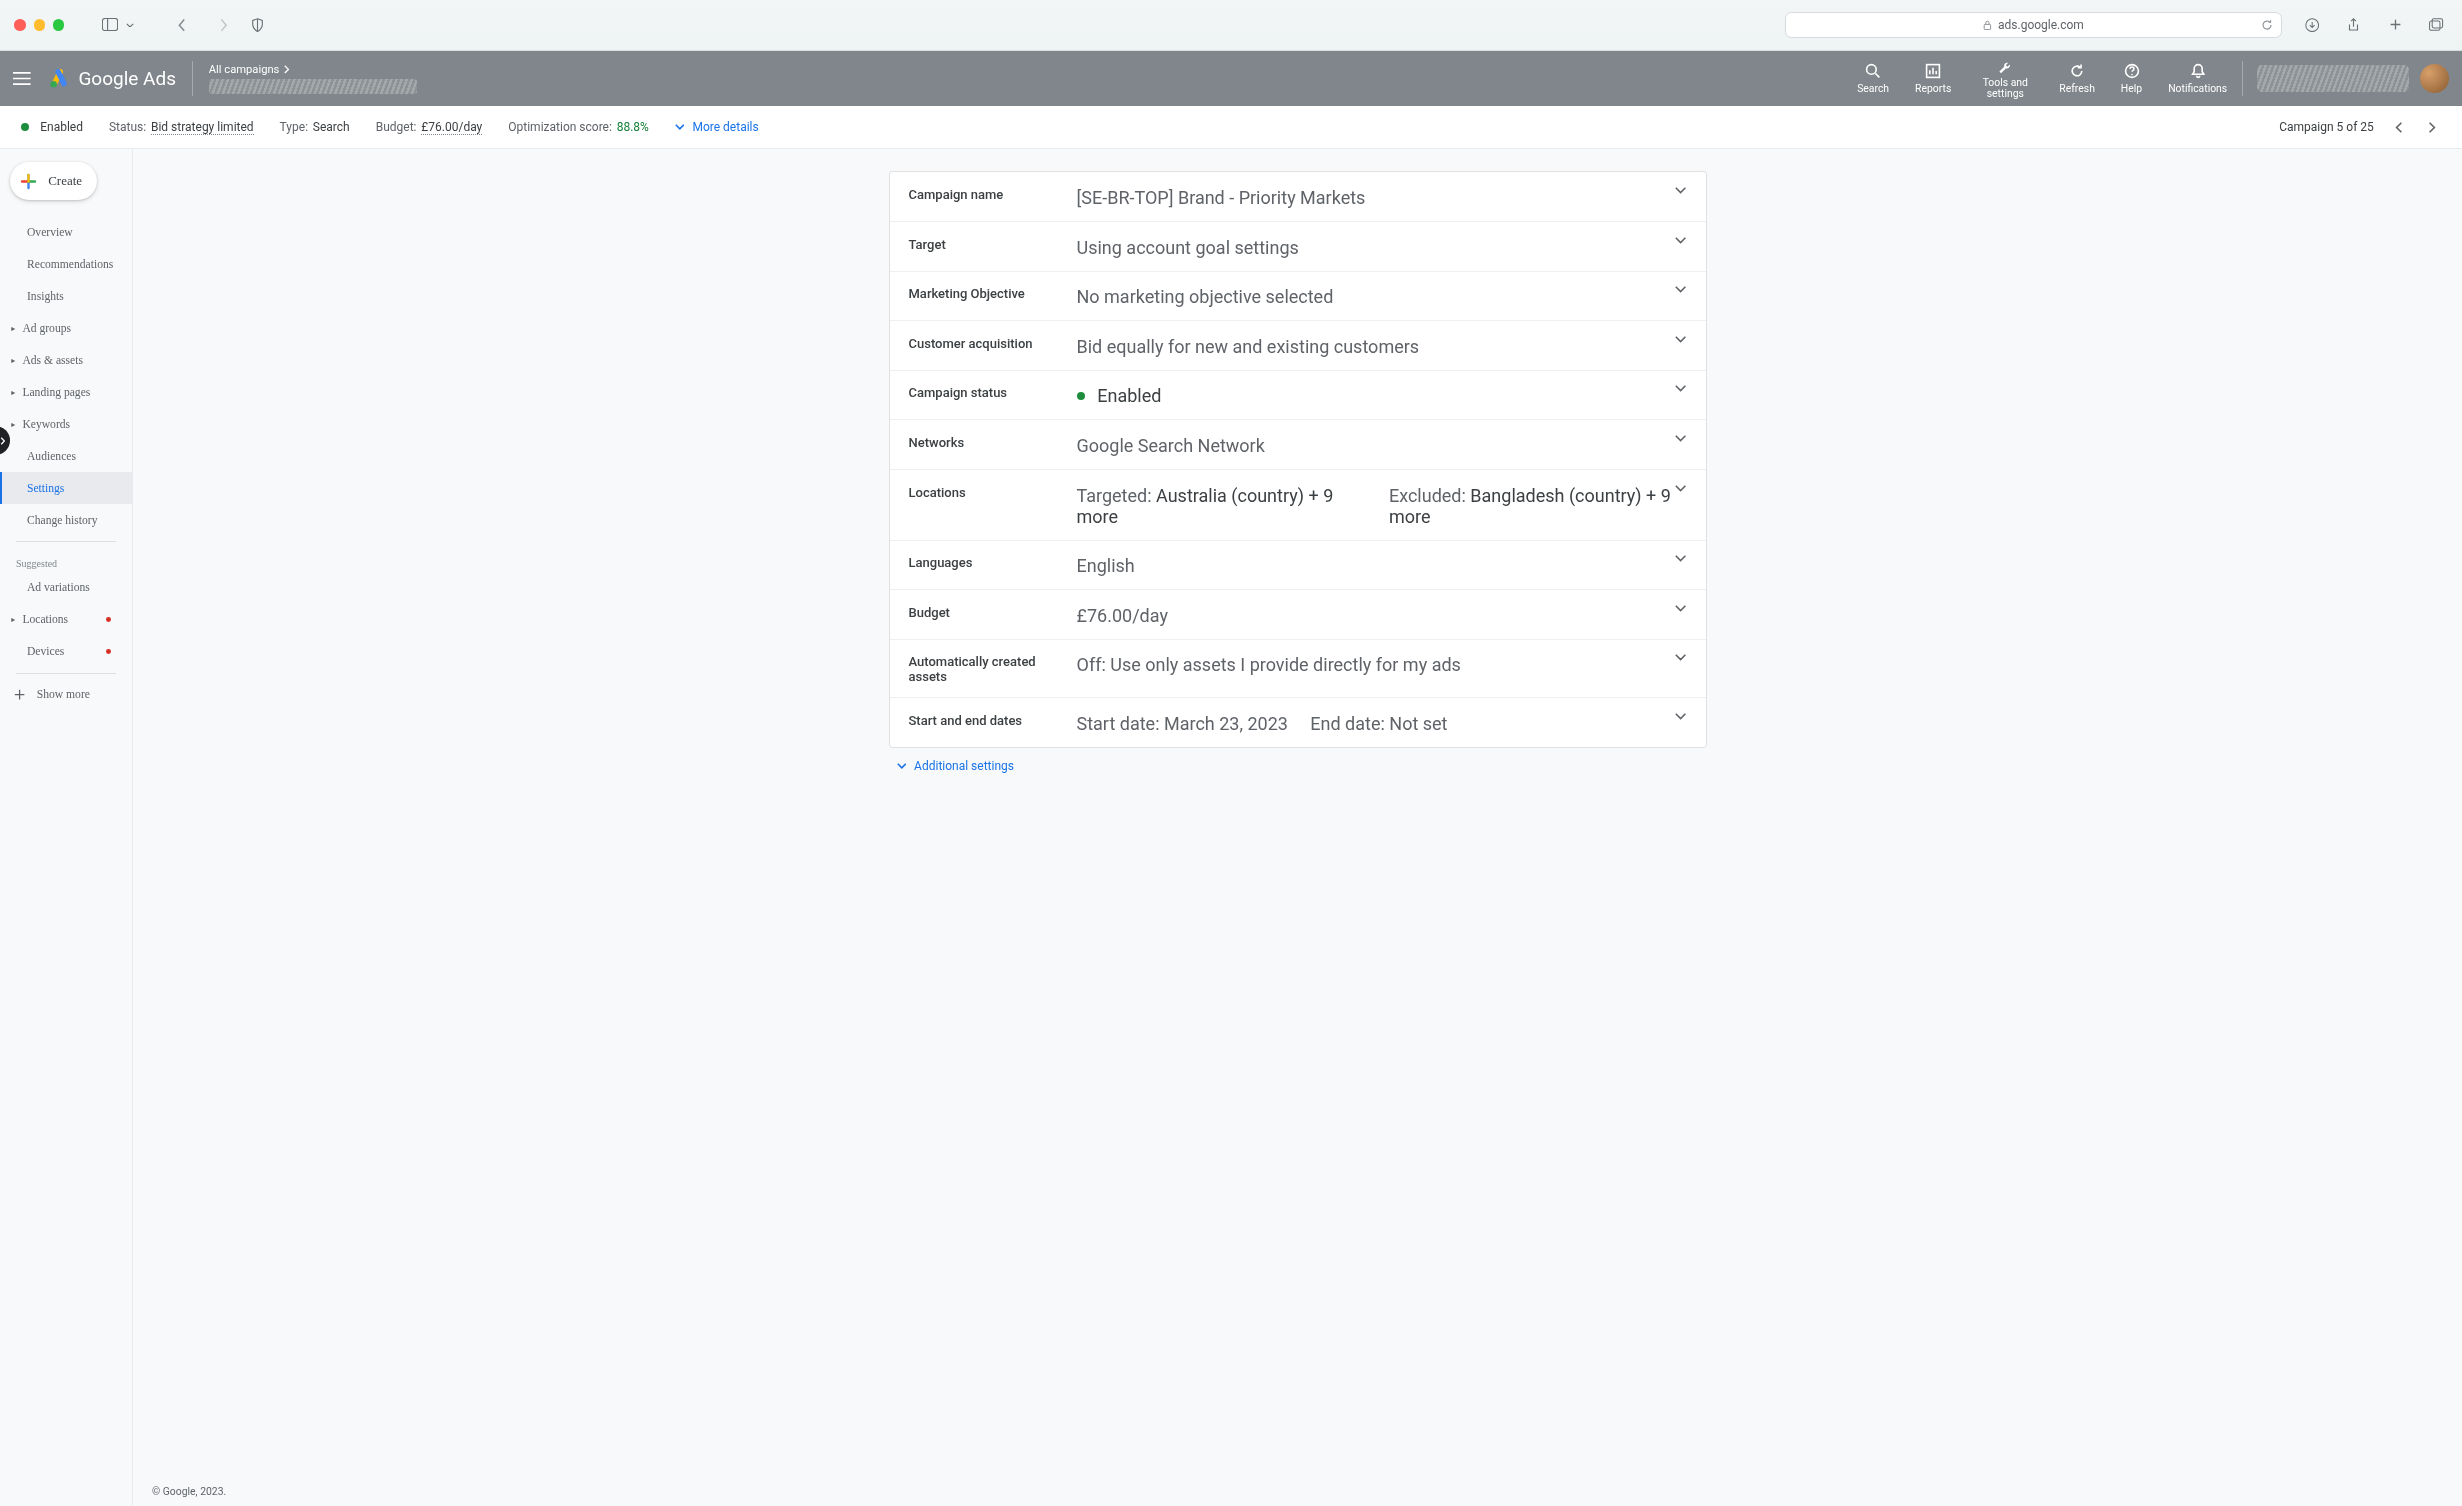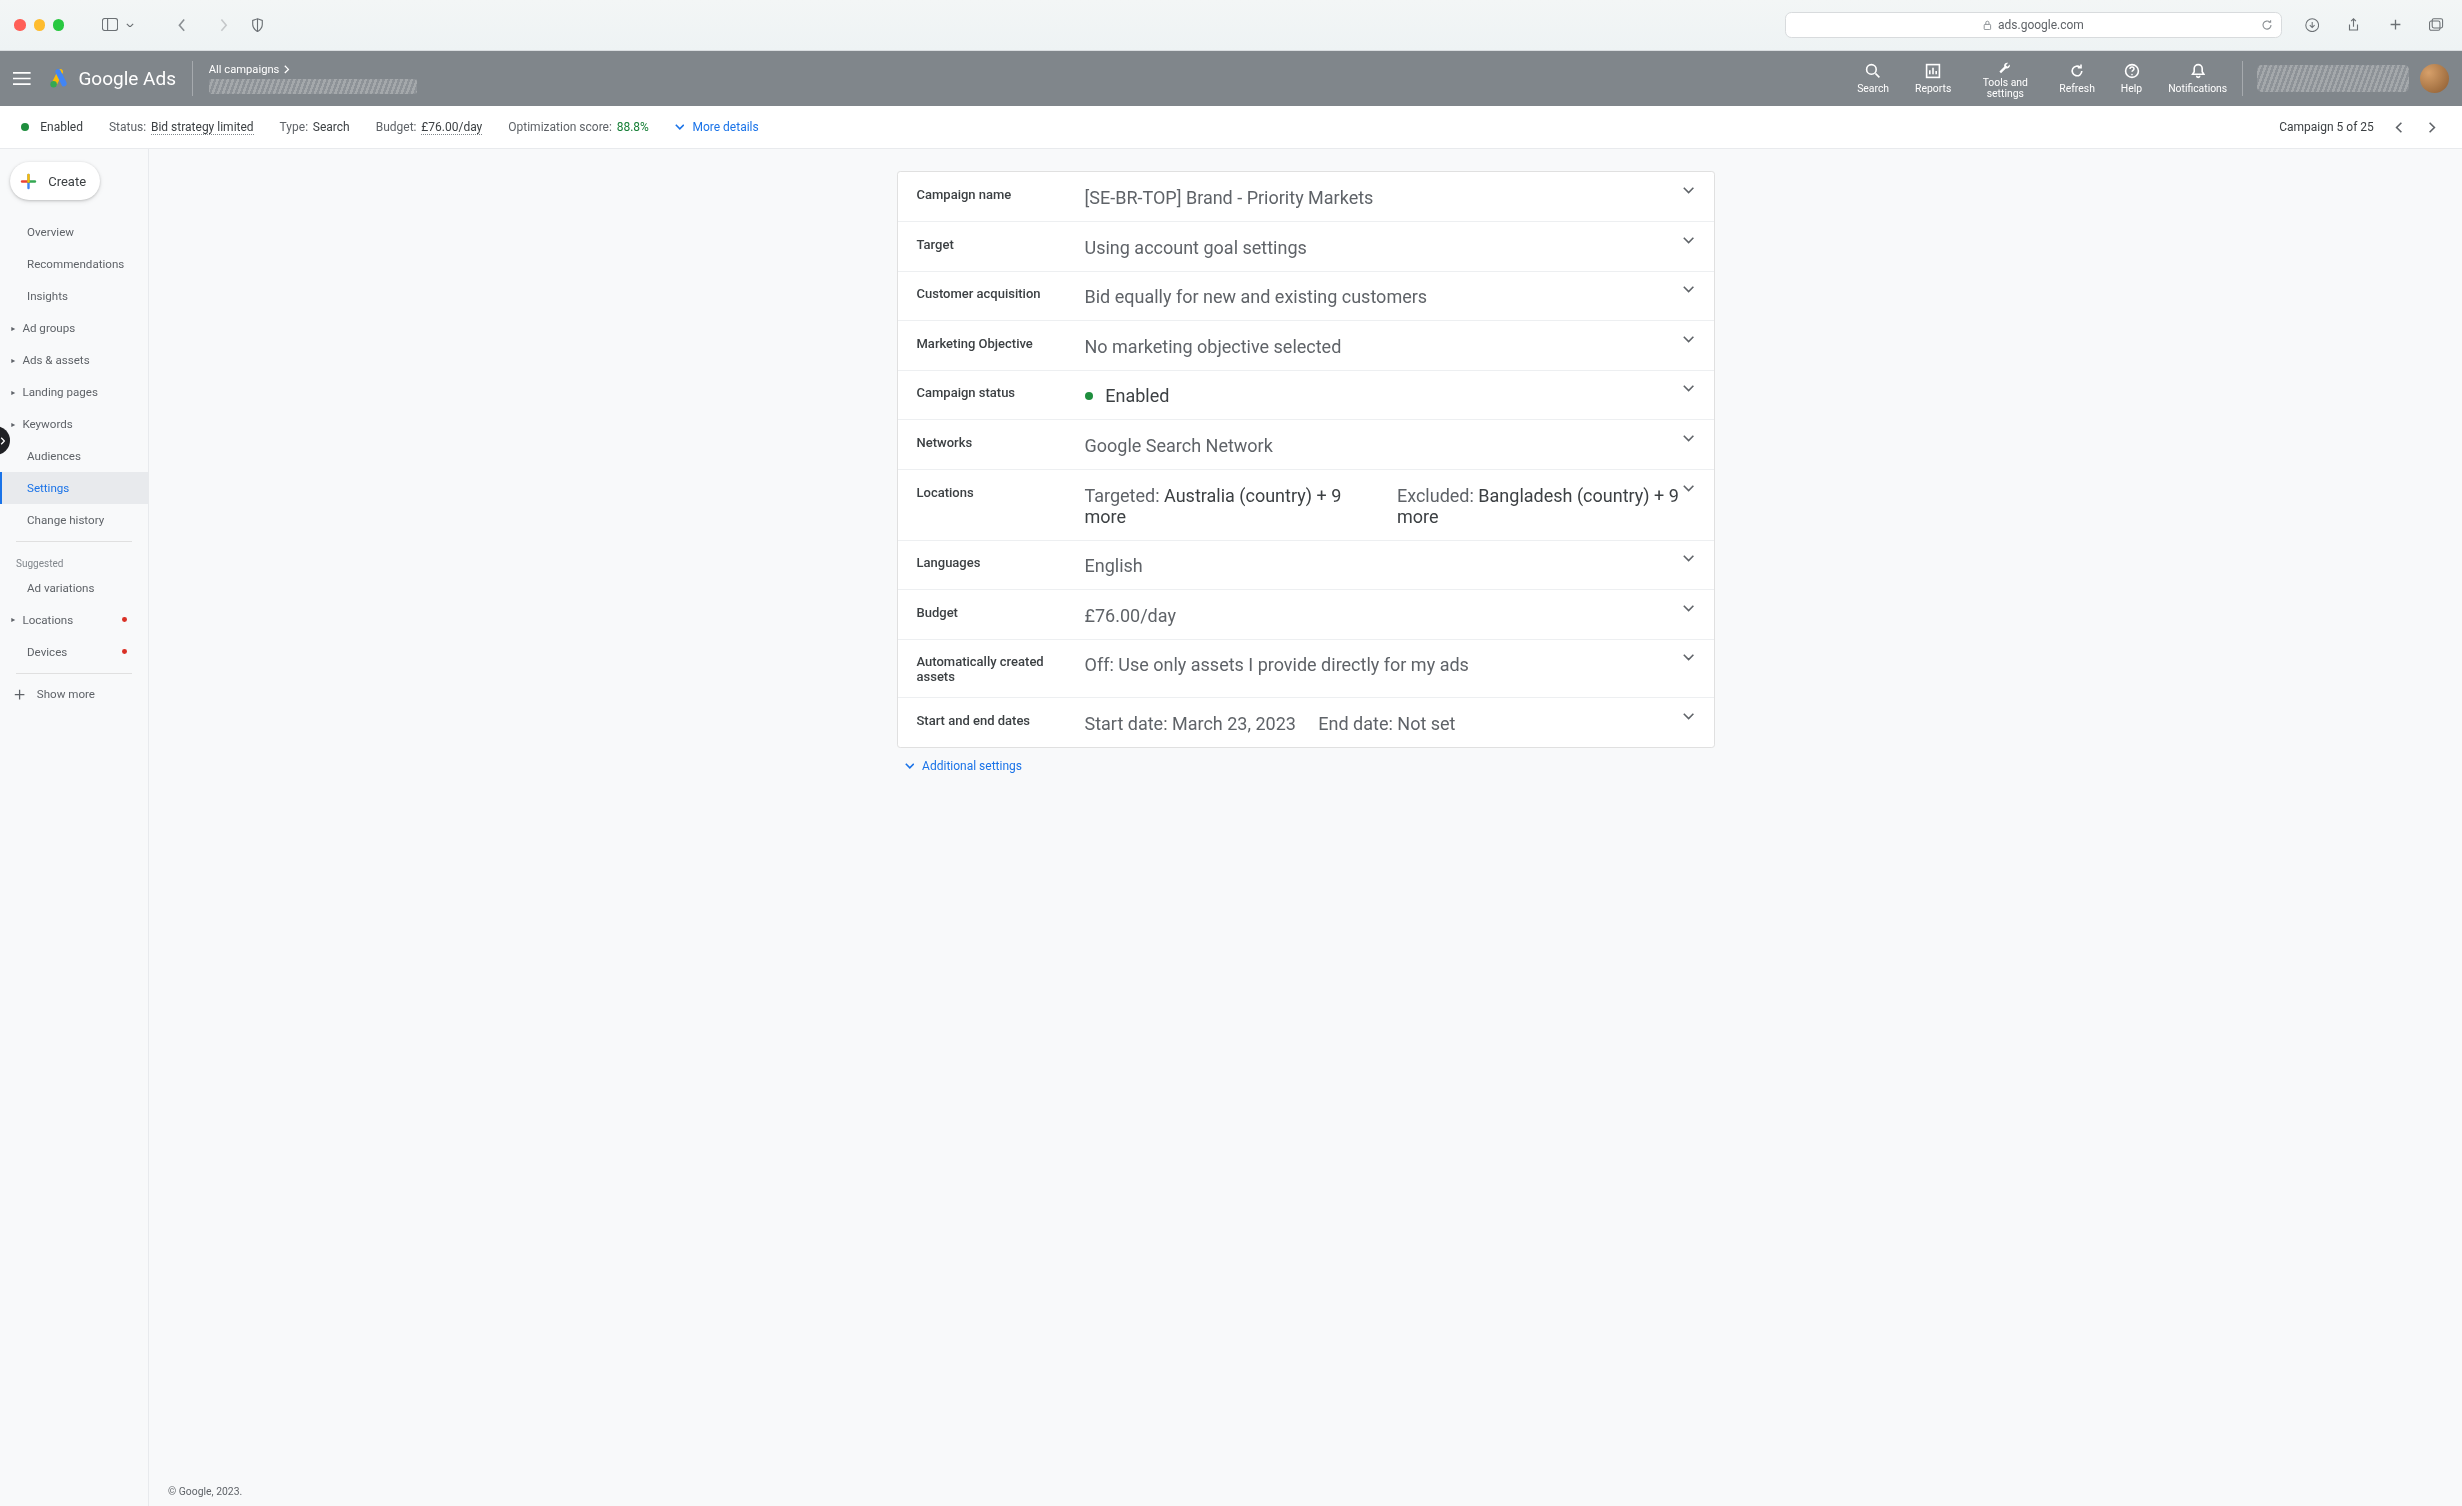--- a/index.html
+++ b/index.html
@@ -47,21 +47,21 @@
 .score-val { color: #188038; }
 .more-details { color: #1a73e8; display: flex; align-items: center; gap: 8px; cursor: pointer; }
 .status-bar-spacer { flex: 1; }
 .pager { display: flex; align-items: center; gap: 16px; }
 .pager-arrow { color: #5f6368; padding: 4.8px; cursor: pointer; }
 
 
 .body { display: flex; height: calc(100% - 51px - 55px - 43px); }
 
 
-.sidebar { width: 149px; background: #f8f9fa; border-right: 0.8px solid #e8eaed; display: flex; flex-direction: column; position: relative; }
+.sidebar { width: 133px; background: #f8f9fa; border-right: 0.8px solid #e8eaed; display: flex; flex-direction: column; position: relative; font-family: Liberation Serif, serif; }
 .sidebar-scroll { flex: 1; overflow: auto; }
 .create-btn { margin: 13px 8px 16px 9.6px; height: 38px; border-radius: 21px; background: #fff; box-shadow: 0 0.8px 2.4px rgba(0,0,0,0.18), 0 1.6px 4.8px rgba(0,0,0,0.1); display: flex; align-items: center; gap: 9.6px; padding: 0 14.4px 0 8px; font-size: 13px; color: #3c4043; cursor: pointer; width: fit-content; }
 .plus-icon { width: 21px; height: 21px; }
 .nav-item { height: 32px; display: flex; align-items: center; padding: 0 11.2px 0 27px; font-size: 11.6px; color: #5f6368; cursor: pointer; position: relative; }
 .nav-item.has-caret { padding-left: 22.4px; }
 .nav-caret { position: absolute; left: 11.2px; font-size: 8px; color: #5f6368; }
 .nav-item.active { background: #e8eaed; color: #1a73e8; border-left: 2.4px solid #1a73e8; padding-left: 25px; }
 .nav-dot-red { width: 4.8px; height: 4.8px; background: #d93025; border-radius: 50%; margin-left: auto; margin-right: 9.6px; }
 .nav-section-label { font-size: 10px; color: #80868b; padding: 11.2px 16px 3.2px 16px; }
 .nav-divider { height: 0.8px; background: #e0e0e0; margin: 4.8px 16px; }
@@ -395,35 +395,35 @@
             <span>Using account goal settings</span>
           </div>
         <div class="setting-chevron">
             <svg width="11.2" height="7.2" viewBox="0 0 14 9">
               <path d="M1 1l6 6 6-6" fill="none" stroke="#5f6368" stroke-width="2"></path>
             </svg>
           </div>
       </div>
 
       <div class="setting-row">
+        <div class="setting-label">Marketing Objective</div>
+        <div class="setting-value">
+            <span>No marketing objective selected</span>
+          </div>
+        <div class="setting-chevron">
+            <svg width="11.2" height="7.2" viewBox="0 0 14 9">
+              <path d="M1 1l6 6 6-6" fill="none" stroke="#5f6368" stroke-width="2"></path>
+            </svg>
+          </div>
+      </div>
+
+      <div class="setting-row">
         <div class="setting-label">Customer acquisition</div>
         <div class="setting-value">
             <span>Bid equally for new and existing customers</span>
-          </div>
-        <div class="setting-chevron">
-            <svg width="11.2" height="7.2" viewBox="0 0 14 9">
-              <path d="M1 1l6 6 6-6" fill="none" stroke="#5f6368" stroke-width="2"></path>
-            </svg>
-          </div>
-      </div>
-
-      <div class="setting-row">
-        <div class="setting-label">Marketing Objective</div>
-        <div class="setting-value">
-            <span>No marketing objective selected</span>
           </div>
         <div class="setting-chevron">
             <svg width="11.2" height="7.2" viewBox="0 0 14 9">
               <path d="M1 1l6 6 6-6" fill="none" stroke="#5f6368" stroke-width="2"></path>
             </svg>
           </div>
       </div>
 
       <div class="setting-row">
         <div class="setting-label">Campaign status</div>

